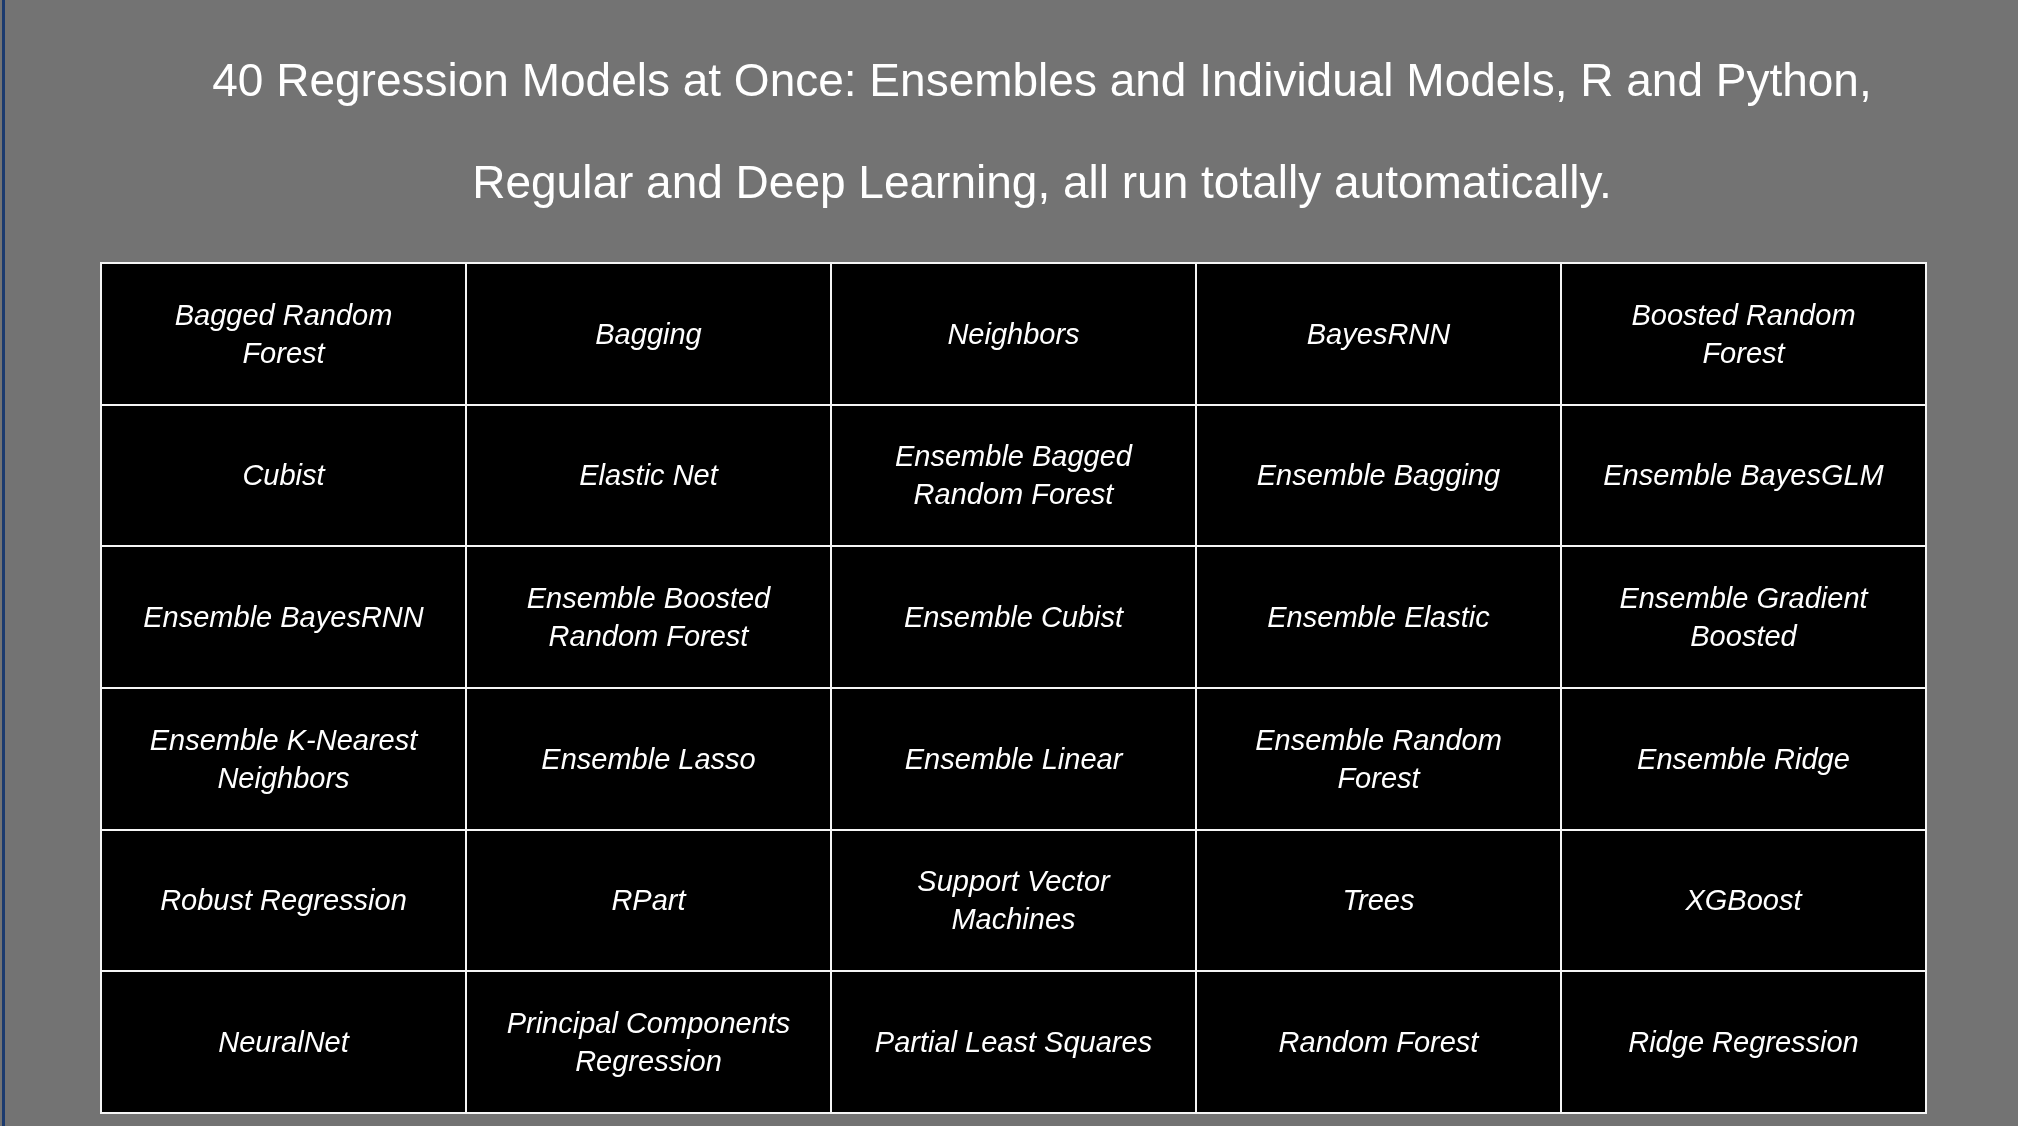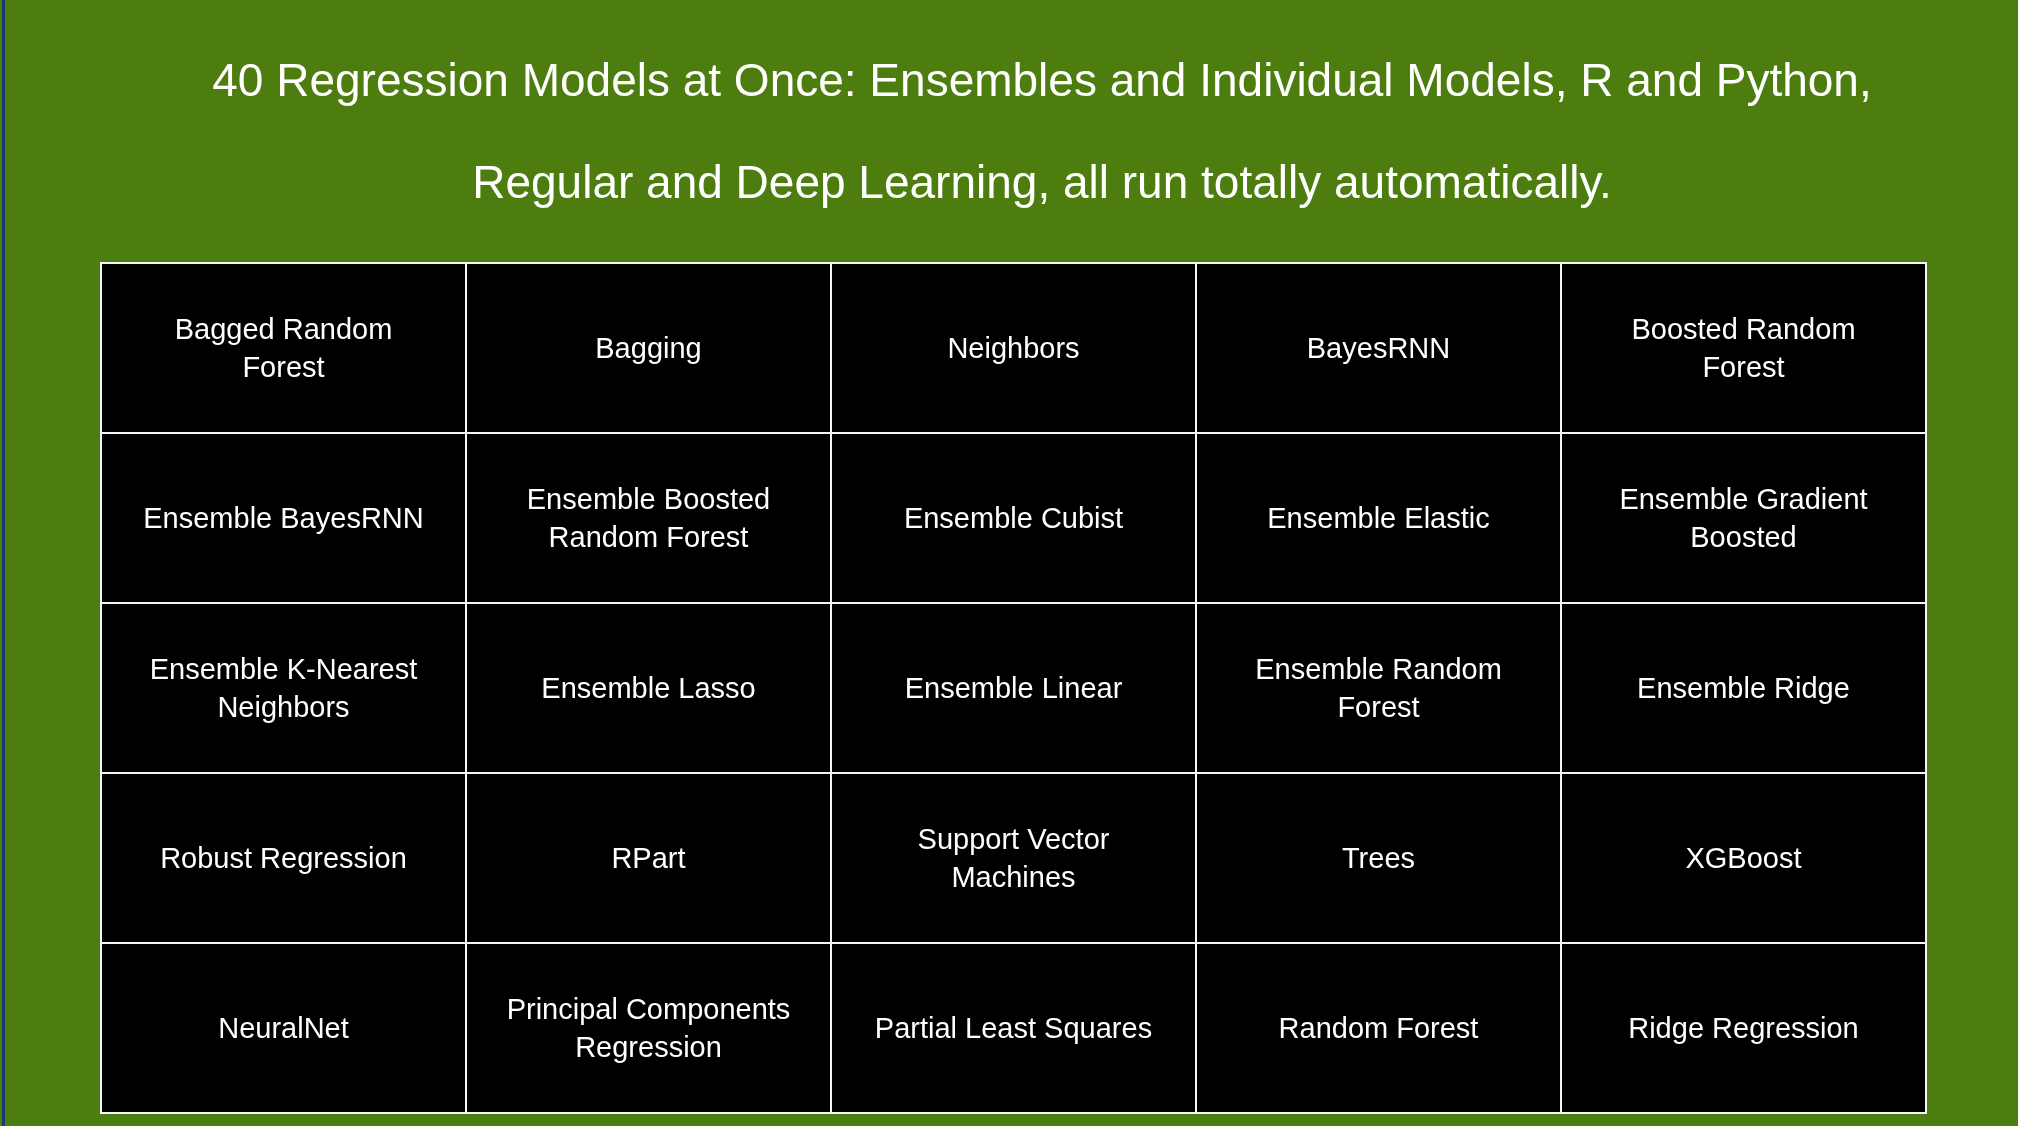--- a/index.html
+++ b/index.html
@@ -4,21 +4,21 @@
 <style>
   html, body {
     margin: 0;
     padding: 0;
     background: #000000;
   }
   .canvas {
     position: relative;
     width: 2018px;
     height: 1126px;
-    background: #4d7c0f;
+    background: #737373;
     overflow: hidden;
     font-family: "Liberation Sans", sans-serif;
   }
   .accent-line {
     position: absolute;
     left: 2px;
     top: 0;
     width: 3px;
     height: 100%;
     background: #1b3a6e;
@@ -41,20 +41,21 @@
   .title-line-1 { margin-top: 52px; }
   .title-line-2 { margin-top: 46px; }
   table.models {
     position: absolute;
     left: 100px;
     top: 262px;
     width: 1827px;
     height: 852px;
     border-collapse: collapse;
     table-layout: fixed;
+    font-style: italic;
   }
   table.models td {
     border: 2px solid #f5f5f5;
     background: #000000;
     color: #ffffff;
     text-align: center;
     vertical-align: middle;
     font-size: 29px;
     font-weight: 400;
     line-height: 38px;
@@ -75,20 +76,27 @@
   <table class="models">
     <tbody>
         <tr>
           <td>Bagged Random Forest</td>
           <td>Bagging</td>
           <td>Neighbors</td>
           <td>BayesRNN</td>
           <td>Boosted Random Forest</td>
         </tr>
         <tr>
+          <td>Cubist</td>
+          <td>Elastic Net</td>
+          <td>Ensemble Bagged Random Forest</td>
+          <td>Ensemble Bagging</td>
+          <td>Ensemble BayesGLM</td>
+        </tr>
+        <tr>
           <td>Ensemble BayesRNN</td>
           <td>Ensemble Boosted Random Forest</td>
           <td>Ensemble Cubist</td>
           <td>Ensemble Elastic</td>
           <td>Ensemble Gradient Boosted</td>
         </tr>
         <tr>
           <td>Ensemble K-Nearest Neighbors</td>
           <td>Ensemble Lasso</td>
           <td>Ensemble Linear</td>

